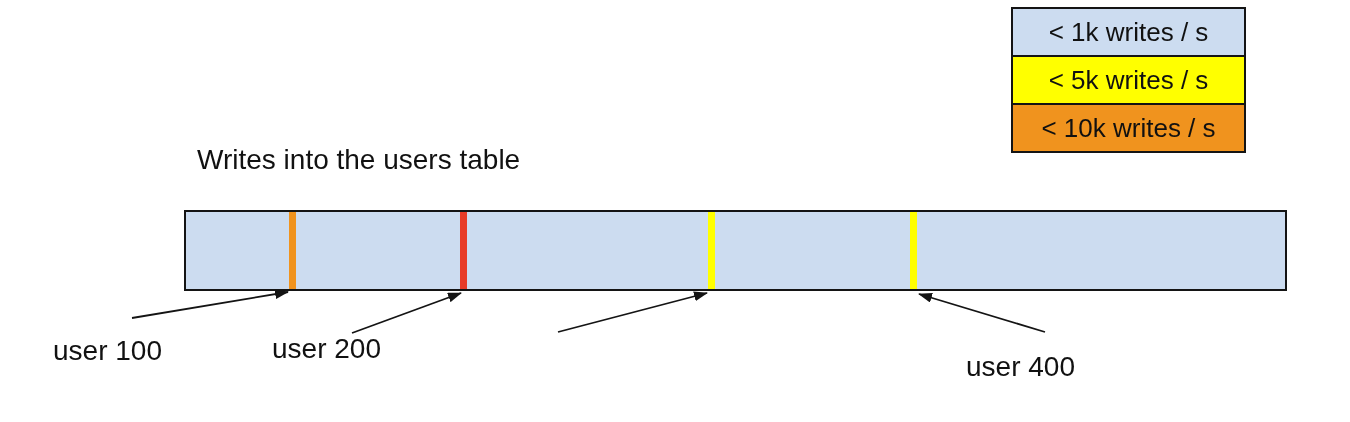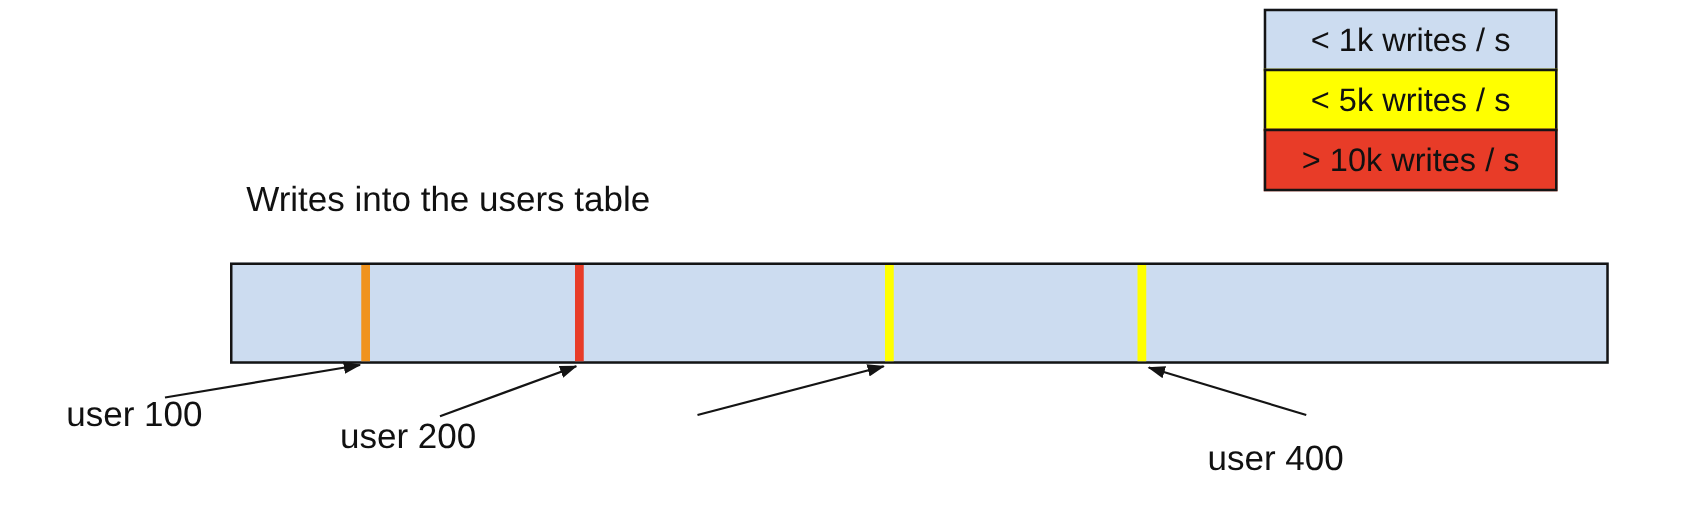--- a/index.html
+++ b/index.html
@@ -25,39 +25,39 @@
   }
   .stripe{position:absolute;top:0;height:100%;width:7px;}
   .stripe.m0{left:103px;}
   .stripe.m1{left:274px;}
   .stripe.m2{left:522px;}
   .stripe.m3{left:724px;}
   
   .arrows{position:absolute;left:0;top:0;width:1350px;height:422px;pointer-events:none;}
   
   .user-label{position:absolute;font-size:28px;line-height:1.1;white-space:nowrap;}
-  .user-label.u0{left:53px;top:317px;text-align:center;}
+  .user-label.u0{left:53px;top:336px;text-align:center;}
   .user-label.u1{left:272px;top:334px;}
   .user-label.u2{left:494px;top:352px;}
   .user-label.u3{left:966px;top:352px;}
 </style>
 </head>
 <body>
 
 <div class="canvas">
 
   <div class="legend">
     <div class="legend-row" style="background-color: rgb(204, 220, 240);">
       <span>&lt; 1k writes / s</span>
     </div>
     <div class="legend-row" style="background-color: rgb(255, 255, 0);">
       <span>&lt; 5k writes / s</span>
     </div>
-    <div class="legend-row" style="background-color: rgb(232, 60, 40);">
-      <span>&gt; 10k writes / s</span>
+    <div class="legend-row" style="background-color: rgb(240, 147, 30);">
+      <span>&lt; 10k writes / s</span>
     </div>
   </div>
 
   <div class="title">Writes into the users table</div>
 
   <div class="bar" style="background-color: rgb(204, 220, 240);">
     <div class="stripe m0" style="background-color: rgb(240, 147, 30);"></div>
     <div class="stripe m1" style="background-color: rgb(232, 60, 40);"></div>
     <div class="stripe m2" style="background-color: rgb(255, 255, 0);"></div>
     <div class="stripe m3" style="background-color: rgb(255, 255, 0);"></div>

